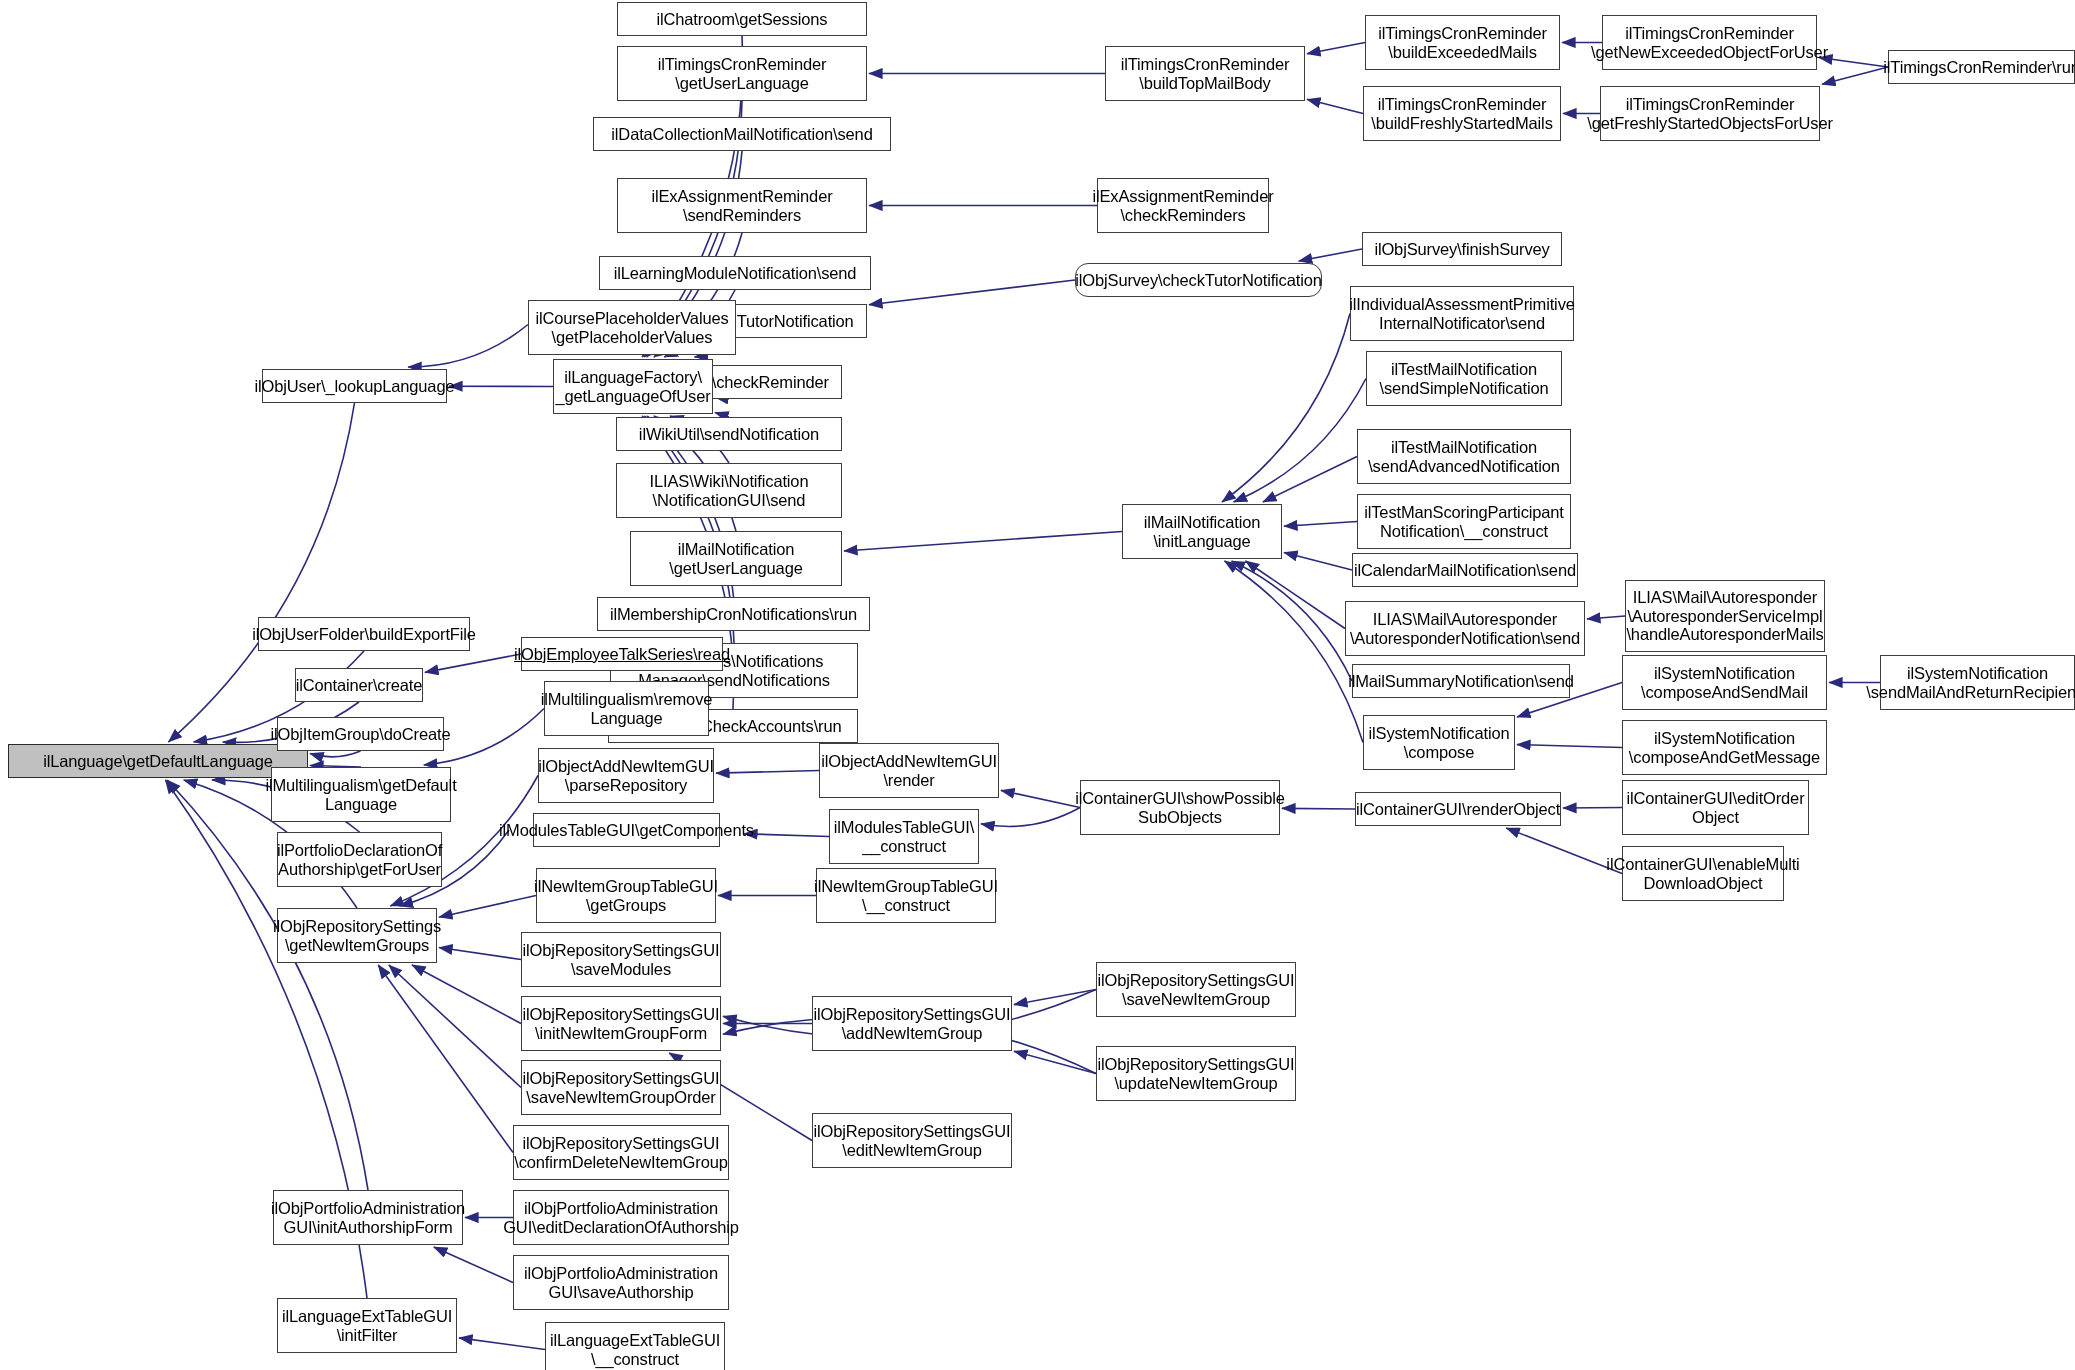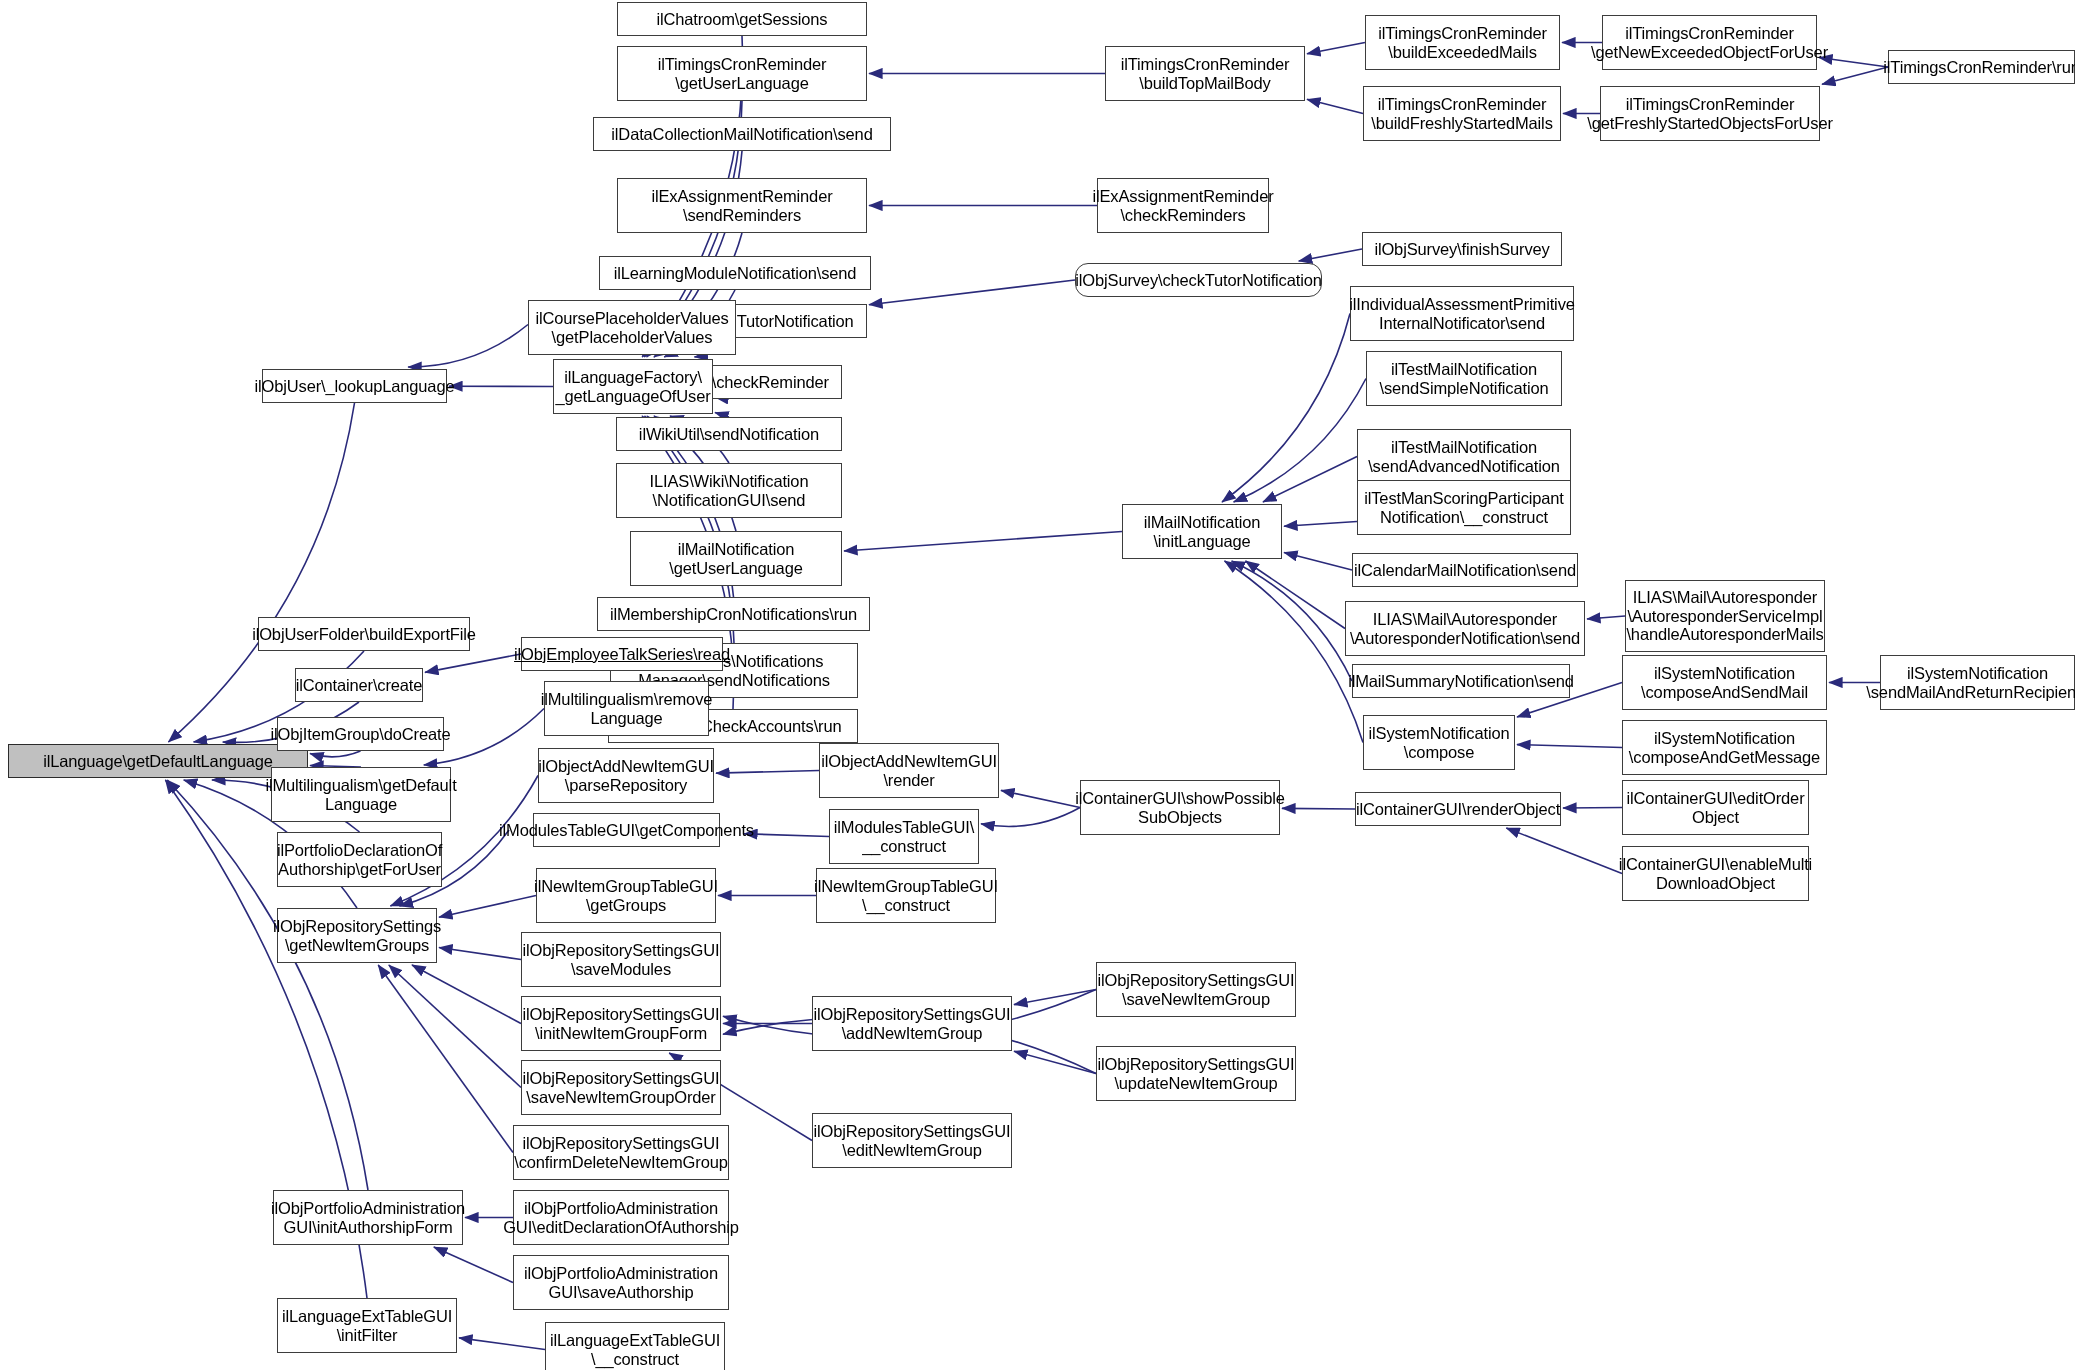--- a/index.html
+++ b/index.html
@@ -158,21 +158,21 @@
 _getLanguageOfUser</span></div>
       <div class="node" style="left: 262px; top: 369px; width: 185px; height: 34px;"><span>ilObjUser\_lookupLanguage</span></div>
       <div class="node" style="left: 1075px; top: 263px; width: 247px; height: 34px; border-radius: 13px;"><span>ilObjSurvey\checkTutorNotification</span></div>
       <div class="node" style="left: 1362px; top: 232px; width: 200px; height: 34px;"><span>ilObjSurvey\finishSurvey</span></div>
       <div class="node" style="left: 1350px; top: 286px; width: 224px; height: 55px;"><span>ilIndividualAssessmentPrimitive
 InternalNotificator\send</span></div>
       <div class="node" style="left: 1366px; top: 351px; width: 196px; height: 55px;"><span>ilTestMailNotification
 \sendSimpleNotification</span></div>
       <div class="node" style="left: 1357px; top: 429px; width: 214px; height: 55px;"><span>ilTestMailNotification
 \sendAdvancedNotification</span></div>
-      <div class="node" style="left: 1357px; top: 480px; width: 214px; height: 55px;"><span>ilTestManScoringParticipant
+      <div class="node" style="left: 1357px; top: 494px; width: 214px; height: 55px;"><span>ilTestManScoringParticipant
 Notification\__construct</span></div>
       <div class="node" style="left: 1352px; top: 553px; width: 226px; height: 34px;"><span>ilCalendarMailNotification\send</span></div>
       <div class="node" style="left: 1345px; top: 601px; width: 240px; height: 55px;"><span>ILIAS\Mail\Autoresponder
 \AutoresponderNotification\send</span></div>
       <div class="node" style="left: 1625px; top: 580px; width: 200px; height: 72px;"><span>ILIAS\Mail\Autoresponder
 \AutoresponderServiceImpl
 \handleAutoresponderMails</span></div>
       <div class="node" style="left: 1122px; top: 504px; width: 160px; height: 55px;"><span>ilMailNotification
 \initLanguage</span></div>
       <div class="node" style="left: 1352px; top: 664px; width: 218px; height: 34px; text-align: right;"><span>ilMailSummaryNotification\send</span></div>
@@ -199,21 +199,21 @@
       <div class="node" style="left: 819px; top: 743px; width: 180px; height: 55px;"><span>ilObjectAddNewItemGUI
 \render</span></div>
       <div class="node" style="left: 525px; top: 813px; width: 187px; height: 34px; margin-left: 8px;"><span>ilModulesTableGUI\getComponents</span></div>
       <div class="node" style="left: 829px; top: 809px; width: 150px; height: 55px;"><span>ilModulesTableGUI\
 __construct</span></div>
       <div class="node" style="left: 1080px; top: 780px; width: 200px; height: 55px;"><span>ilContainerGUI\showPossible
 SubObjects</span></div>
       <div class="node" style="left: 1355px; top: 792px; width: 206px; height: 34px;"><span>ilContainerGUI\renderObject</span></div>
       <div class="node" style="left: 1622px; top: 780px; width: 187px; height: 55px;"><span>ilContainerGUI\editOrder
 Object</span></div>
-      <div class="node" style="left: 1622px; top: 846px; width: 187px; height: 55px;"><span>ilContainerGUI\enableMulti
+      <div class="node" style="left: 1622px; top: 846px; width: 162px; height: 55px;"><span>ilContainerGUI\enableMulti
 DownloadObject</span></div>
       <div class="node" style="left: 277px; top: 908px; width: 160px; height: 55px;"><span>ilObjRepositorySettings
 \getNewItemGroups</span></div>
       <div class="node" style="left: 536px; top: 868px; width: 180px; height: 55px;"><span>ilNewItemGroupTableGUI
 \getGroups</span></div>
       <div class="node" style="left: 816px; top: 868px; width: 180px; height: 55px;"><span>ilNewItemGroupTableGUI
 \__construct</span></div>
       <div class="node" style="left: 521px; top: 932px; width: 200px; height: 55px;"><span>ilObjRepositorySettingsGUI
 \saveModules</span></div>
       <div class="node" style="left: 521px; top: 996px; width: 200px; height: 55px;"><span>ilObjRepositorySettingsGUI

